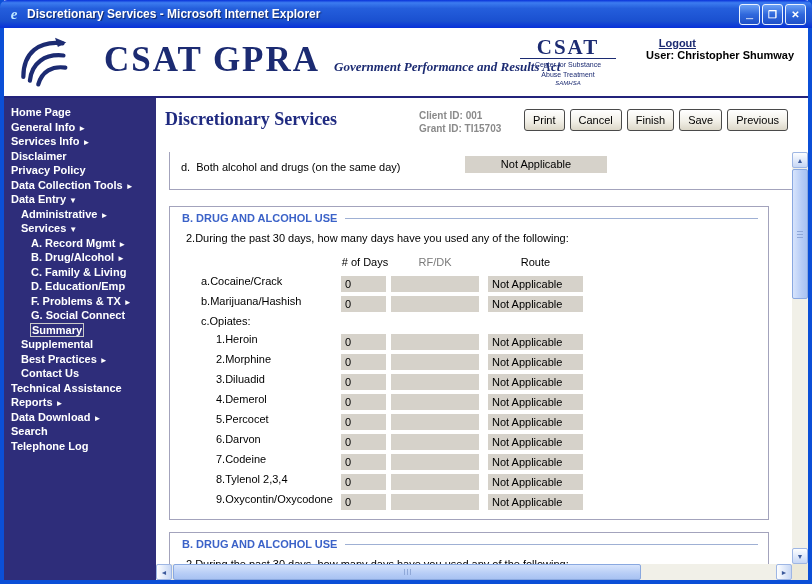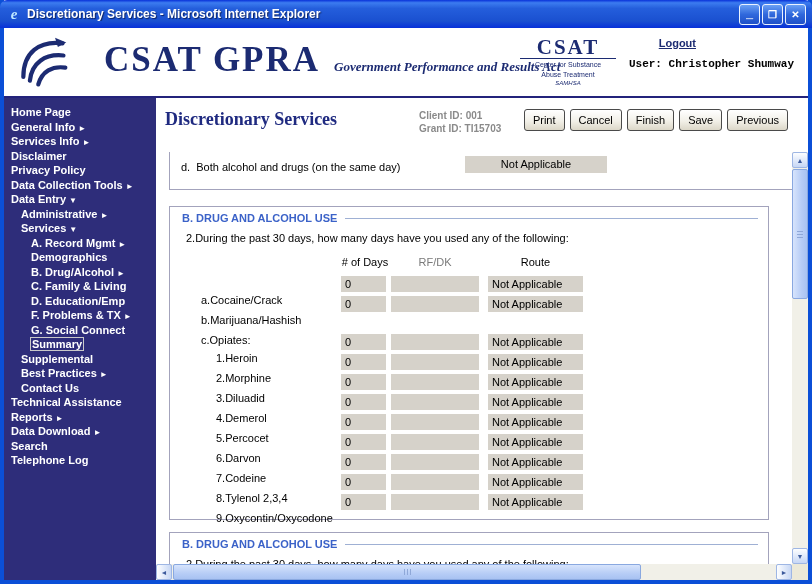--- a/index.html
+++ b/index.html
@@ -29,21 +29,21 @@
   .brand { position:absolute; left:100px; top:12px; display:flex; align-items:baseline; color:#1C2B72; }
   .brand-title { font-family:"Liberation Serif",serif; font-size:35px; font-weight:bold; letter-spacing:2px; line-height:40px; }
   .brand-sub { font-family:"Liberation Serif",serif; font-style:italic; font-weight:bold; font-size:13px; margin-left:14px; }
   .csat-logo { position:absolute; right:192px; top:8px; width:96px; text-align:center; color:#1C2B72; }
   .csat-word { font-family:"Liberation Serif",serif; font-size:21px; font-weight:bold; letter-spacing:2px;
                border-bottom:1px solid #1C2B72; line-height:22px; }
   .csat-sub { font-size:7px; line-height:8px; margin-top:2px; }
   .csat-org { font-size:6px; font-style:italic; margin-top:1px; }
   .logout { position:absolute; top:9px; right:112px; color:#1C2B72; font-size:11px; font-weight:bold;
             text-decoration:underline; cursor:pointer;padding-left:34px; }
-  .user { position:absolute; top:30px; right:14px; color:#000; font-size:11px; font-weight:bold;font-family:Liberation Mono, monospace; }
+  .user { position:absolute; top:21px; right:14px; color:#000; font-size:11px; font-weight:bold; }
 
   
   .bodyrow { display:flex; height:482px; }
 
   .sidebar { flex:none; width:152px; background:#2E2D7A; color:#fff; padding-top:7px; overflow:hidden; }
   .sb-item { height:14.5px; line-height:14.5px; font-size:11px; font-weight:bold; white-space:nowrap;
              padding-left:7px; cursor:pointer; }
   .sb-item.indent1 { padding-left:17px; }
   .sb-item.indent2 { padding-left:27px; }
   .sb-label.selected { outline:1px solid #C9C9C9; padding:0 1px; }
@@ -78,21 +78,21 @@
 
   .col-headers { position:relative; height:14px; margin-top:12px; font-size:11px; }
   .ch { position:absolute; text-align:center; }
   .ch-days  { left:150px; width:90px; color:#000; }
   .ch-rfdk  { left:221px; width:88px; color:#7A7A7A; }
   .ch-route { left:318px; width:95px; color:#000; }
 
   .drug-rows { margin-top:5px; }
   .drug-row { position:relative; height:20px; }
   .drug-row.group { height:18px; }
-  .row-label { position:absolute; left:31px; top:19px; font-size:11px; white-space:nowrap; }
+  .row-label { position:absolute; left:31px; top:0; font-size:11px; white-space:nowrap; }
   .row-label.ind { left:46px; }
   .cell { position:absolute; top:1px; height:16px; background:#D6D2CA; font-size:11px; line-height:16px; }
   .cell.days  { left:171px; width:45px; padding-left:4px; }
   .cell.rfdk  { left:221px; width:88px; }
   .cell.route { left:318px; width:95px; padding-left:4px; }
 
   
   .vscroll { position:absolute; right:0; top:54px; width:16px; height:412px; background:#F1F0E8; }
   .hscroll { position:absolute; left:0; bottom:0; width:636px; height:16px; background:#F1F0E8; }
   .scroll-corner { position:absolute; right:0; bottom:0; width:16px; height:16px; background:#ECE9D8; }
@@ -164,21 +164,20 @@
         <div class="sb-item indent0"><span class="sb-label">Home Page</span></div>
         <div class="sb-item indent0"><span class="sb-label">General Info</span><span class="sb-arrow">►</span></div>
         <div class="sb-item indent0"><span class="sb-label">Services Info</span><span class="sb-arrow">►</span></div>
         <div class="sb-item indent0"><span class="sb-label">Disclaimer</span></div>
         <div class="sb-item indent0"><span class="sb-label">Privacy Policy</span></div>
         <div class="sb-item indent0"><span class="sb-label">Data Collection Tools</span><span class="sb-arrow">►</span></div>
         <div class="sb-item indent0"><span class="sb-label">Data Entry</span><span class="sb-arrow">▼</span></div>
         <div class="sb-item indent1"><span class="sb-label">Administrative</span><span class="sb-arrow">►</span></div>
         <div class="sb-item indent1"><span class="sb-label">Services</span><span class="sb-arrow">▼</span></div>
         <div class="sb-item indent2"><span class="sb-label">A. Record Mgmt</span><span class="sb-arrow">►</span></div>
-        <div class="sb-item indent2"><span class="sb-label">Demographics</span></div>
         <div class="sb-item indent2"><span class="sb-label">B. Drug/Alcohol</span><span class="sb-arrow">►</span></div>
         <div class="sb-item indent2"><span class="sb-label">C. Family &amp; Living</span></div>
         <div class="sb-item indent2"><span class="sb-label">D. Education/Emp</span></div>
         <div class="sb-item indent2"><span class="sb-label">F. Problems &amp; TX</span><span class="sb-arrow">►</span></div>
         <div class="sb-item indent2"><span class="sb-label">G. Social Connect</span></div>
         <div class="sb-item indent2"><span class="sb-label selected">Summary</span></div>
         <div class="sb-item indent1"><span class="sb-label">Supplemental</span></div>
         <div class="sb-item indent1"><span class="sb-label">Best Practices</span><span class="sb-arrow">►</span></div>
         <div class="sb-item indent1"><span class="sb-label">Contact Us</span></div>
         <div class="sb-item indent0"><span class="sb-label">Technical Assistance</span></div>

